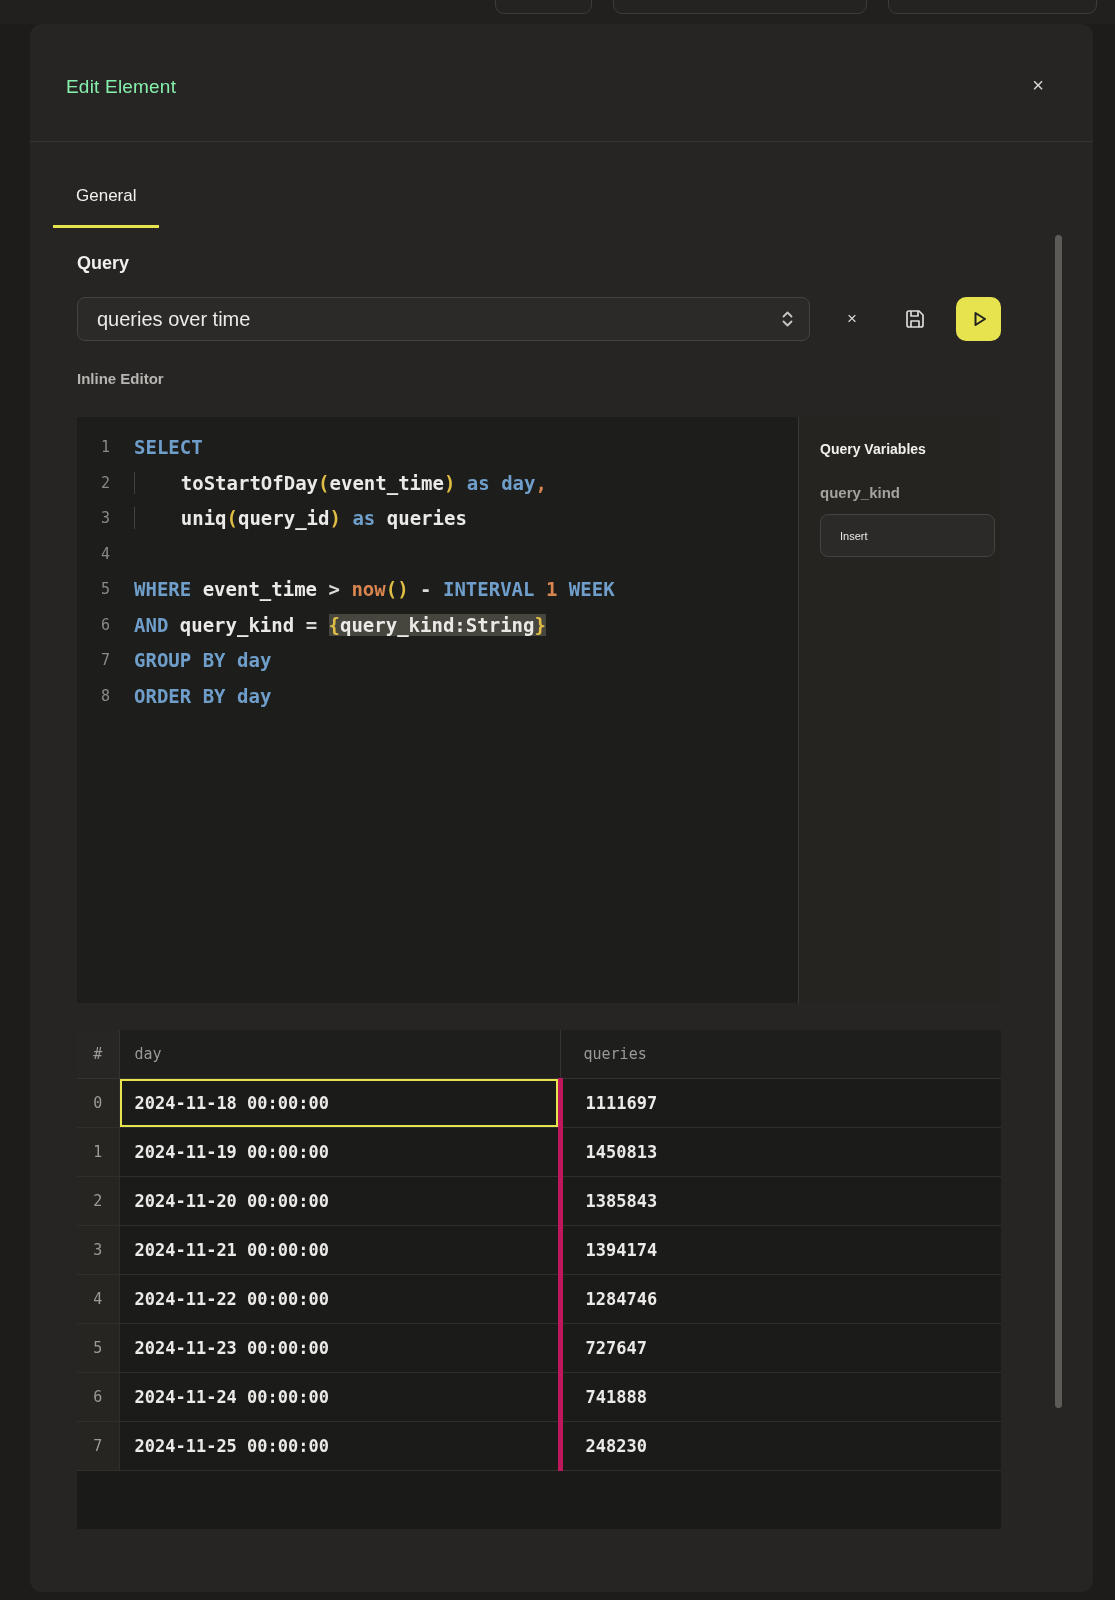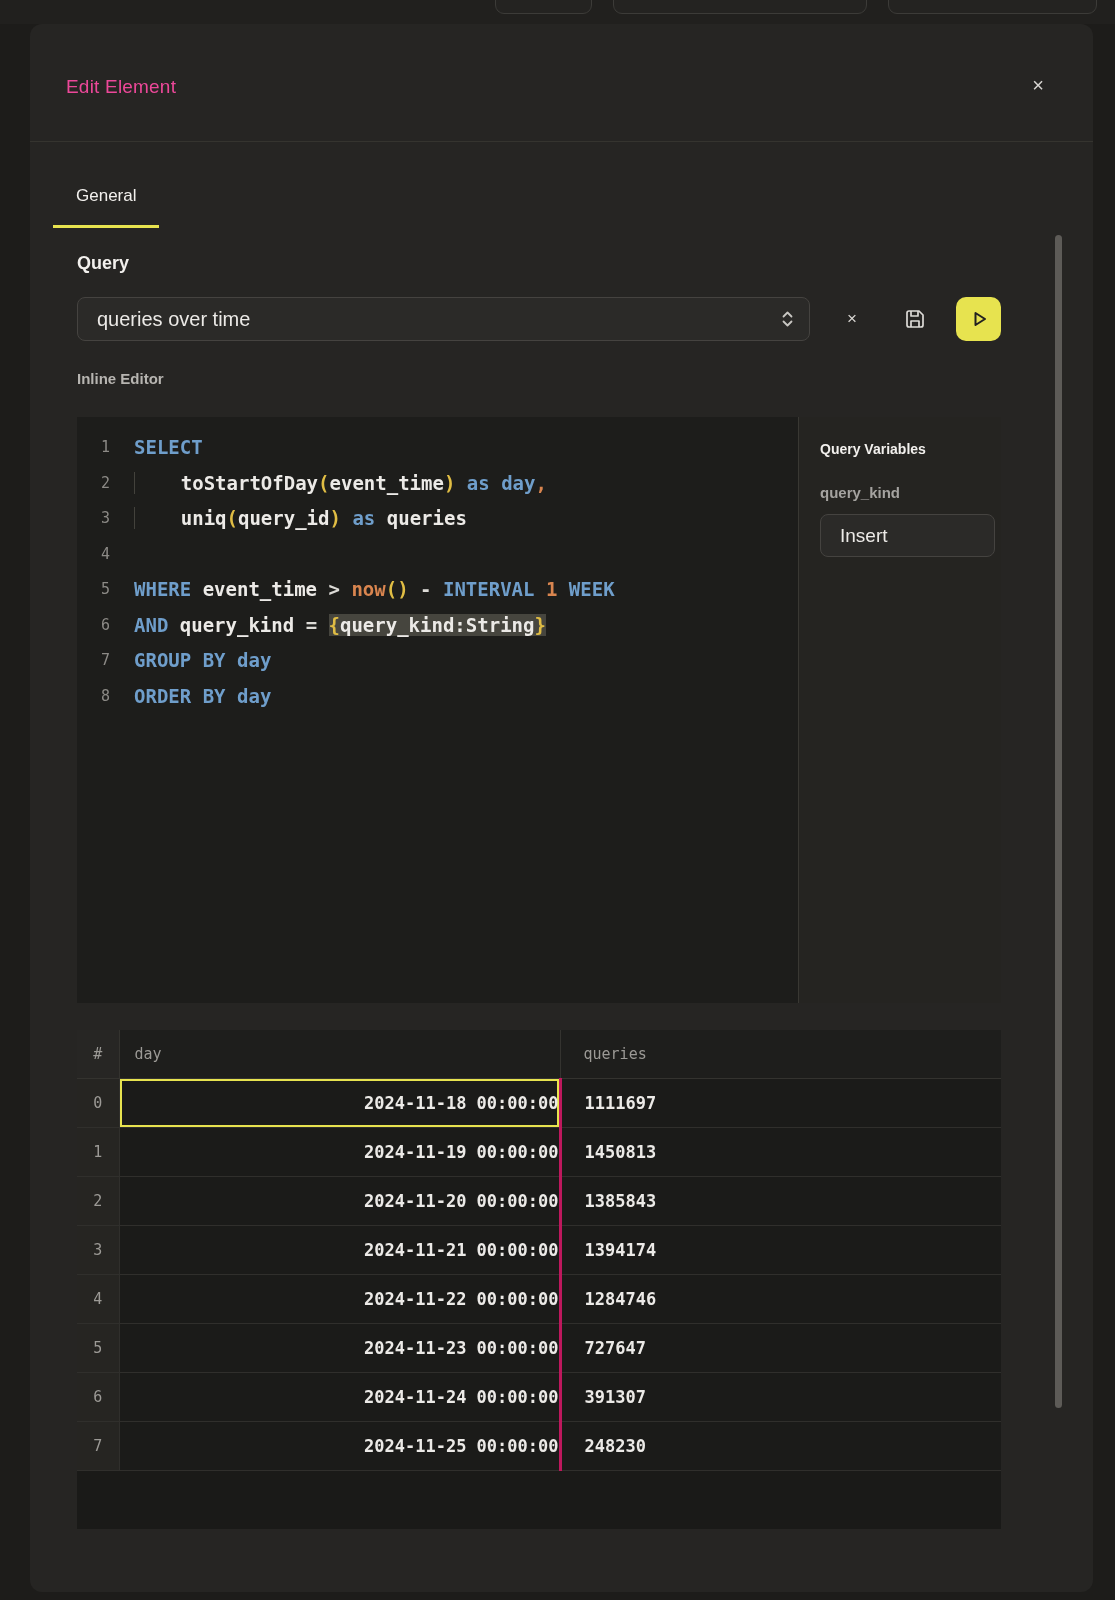--- a/index.html
+++ b/index.html
@@ -10,21 +10,21 @@
   .topstrip { position:absolute; top:0; left:0; width:1115px; height:24px; background:#21201e; }
   .topbtn { position:absolute; top:-14px; height:28px; border:1px solid #3c3b38; border-radius:9px; background:#242321; }
   .topbtn.b1 { left:495px; width:97px; }
   .topbtn.b2 { left:613px; width:254px; }
   .topbtn.b3 { left:888px; width:209px; }
 
   
   .modal { position:absolute; left:30px; top:24px; width:1063px; height:1568px;
            background:#262523; border-radius:12px; overflow:hidden; }
   .mheader { position:absolute; top:0; left:0; right:0; height:118px; border-bottom:1px solid #35342f; }
-  .mtitle { position:absolute; left:36px; top:52px; font-size:19px; font-weight:500; color:#ec4899; letter-spacing:.2px; }
+  .mtitle { position:absolute; left:36px; top:52px; font-size:19px; font-weight:500; color:#86efac; letter-spacing:.2px; }
   .mclose { position:absolute; left:995px; top:48px; width:26px; height:26px; display:flex; align-items:center;
             justify-content:center; color:#d8d6d2; font-size:20px; cursor:pointer; }
 
   .tab { position:absolute; left:23px; top:142px; height:62px; padding:0 23px; display:flex; align-items:center;
          font-size:17px; font-weight:500; color:#f2f0ed; border-bottom:3px solid var(--accent,#e7e34f); cursor:pointer; }
 
   .qlabel { position:absolute; left:47px; top:229px; font-size:18px; font-weight:700; color:#f2f0ed; }
 
   .selectbox { position:absolute; left:47px; top:273px; width:733px; height:44px; background:#2b2a28;
                border:1px solid #454340; border-radius:8px; display:flex; align-items:center;
@@ -51,37 +51,37 @@
   .tok.str { color:#a9b355; }
   .tok.or  { color:#d9854f; }
   .tok.op  { color:#dddbd7; }
   .tok.ind { border-left:1px solid #43423c; }
   .tok.h   { background:#46453e; }
 
   .vars { flex:1; border-left:1px solid #393833; background:#252421; padding:24px 6px 0 21px; }
   .vtitle { font-size:14px; font-weight:600; color:#f2f0ed; }
   .vname  { margin-top:27px; font-size:15px; font-weight:600; color:#a5a3a0; }
   .vinsert { margin-top:13px; width:100%; height:43px; background:#2b2a28; border:1px solid #454340;
-             border-radius:8px; color:#eceae7; font-size:19px; text-align:left; padding-left:19px;
+             border-radius:8px; color:#eceae7; font-size:11px; text-align:left; padding-left:19px;
              font-family:"Liberation Sans", sans-serif; cursor:pointer; display:block; }
 
   
   .results { position:absolute; left:47px; top:1006px; width:924px; }
   table.rt { width:100%; border-collapse:collapse; table-layout:fixed; }
   .rt col.c0 { width:42px; } .rt col.c1 { width:441px; } .rt col.c2 { width:441px; }
   .rt th { height:48px; font:400 15px "DejaVu Sans Mono", monospace; color:#9c9a96; text-align:left;
            background:#1e1e1c; border-bottom:1px solid #34332f; font-weight:400; }
   .rt th.idx { background:#272624; text-align:center; border-right:1px solid #34332f; }
   .rt th.day { padding-left:15px; border-right:1px solid #34332f; }
   .rt th.qry { padding-left:23px; }
   .rt td { height:49px; font:700 17px "DejaVu Sans Mono", monospace; color:#eceae7; background:#1b1b19;
            border-bottom:1px solid #302f2c; }
   .rt td.idx { background:#262522; color:#9c9a96; font:400 15px "DejaVu Sans Mono", monospace;
                text-align:center; border-right:1px solid #302f2c; }
-  .rt td.day { padding-left:15px; border-right:3px solid #be185d; cursor:cell;text-align:right; }
+  .rt td.day { padding-left:15px; border-right:5px solid #be185d; cursor:cell; }
   .rt td.qry { padding-left:23px; cursor:cell; }
   .rt td.sel { box-shadow: inset 0 0 0 2px var(--accent,#e7e34f); }
   .tfooter { height:58px; background:#1a1a18; }
 
   .scroll-thumb { position:absolute; left:1025px; top:211px; width:7px; height:1173px;
                   background:#5d5b57; border-radius:4px; cursor:grab; }
 </style>
 </head>
 <body>
 
@@ -220,21 +220,21 @@
               <td class="qry">1284746</td>
             </tr>
             <tr>
               <td class="idx">5</td>
               <td class="day">2024-11-23 00:00:00</td>
               <td class="qry">727647</td>
             </tr>
             <tr>
               <td class="idx">6</td>
               <td class="day">2024-11-24 00:00:00</td>
-              <td class="qry">391307</td>
+              <td class="qry">741888</td>
             </tr>
             <tr>
               <td class="idx">7</td>
               <td class="day">2024-11-25 00:00:00</td>
               <td class="qry">248230</td>
             </tr>
           </tbody>
       </table>
       <div class="tfooter"></div>
     </div>

